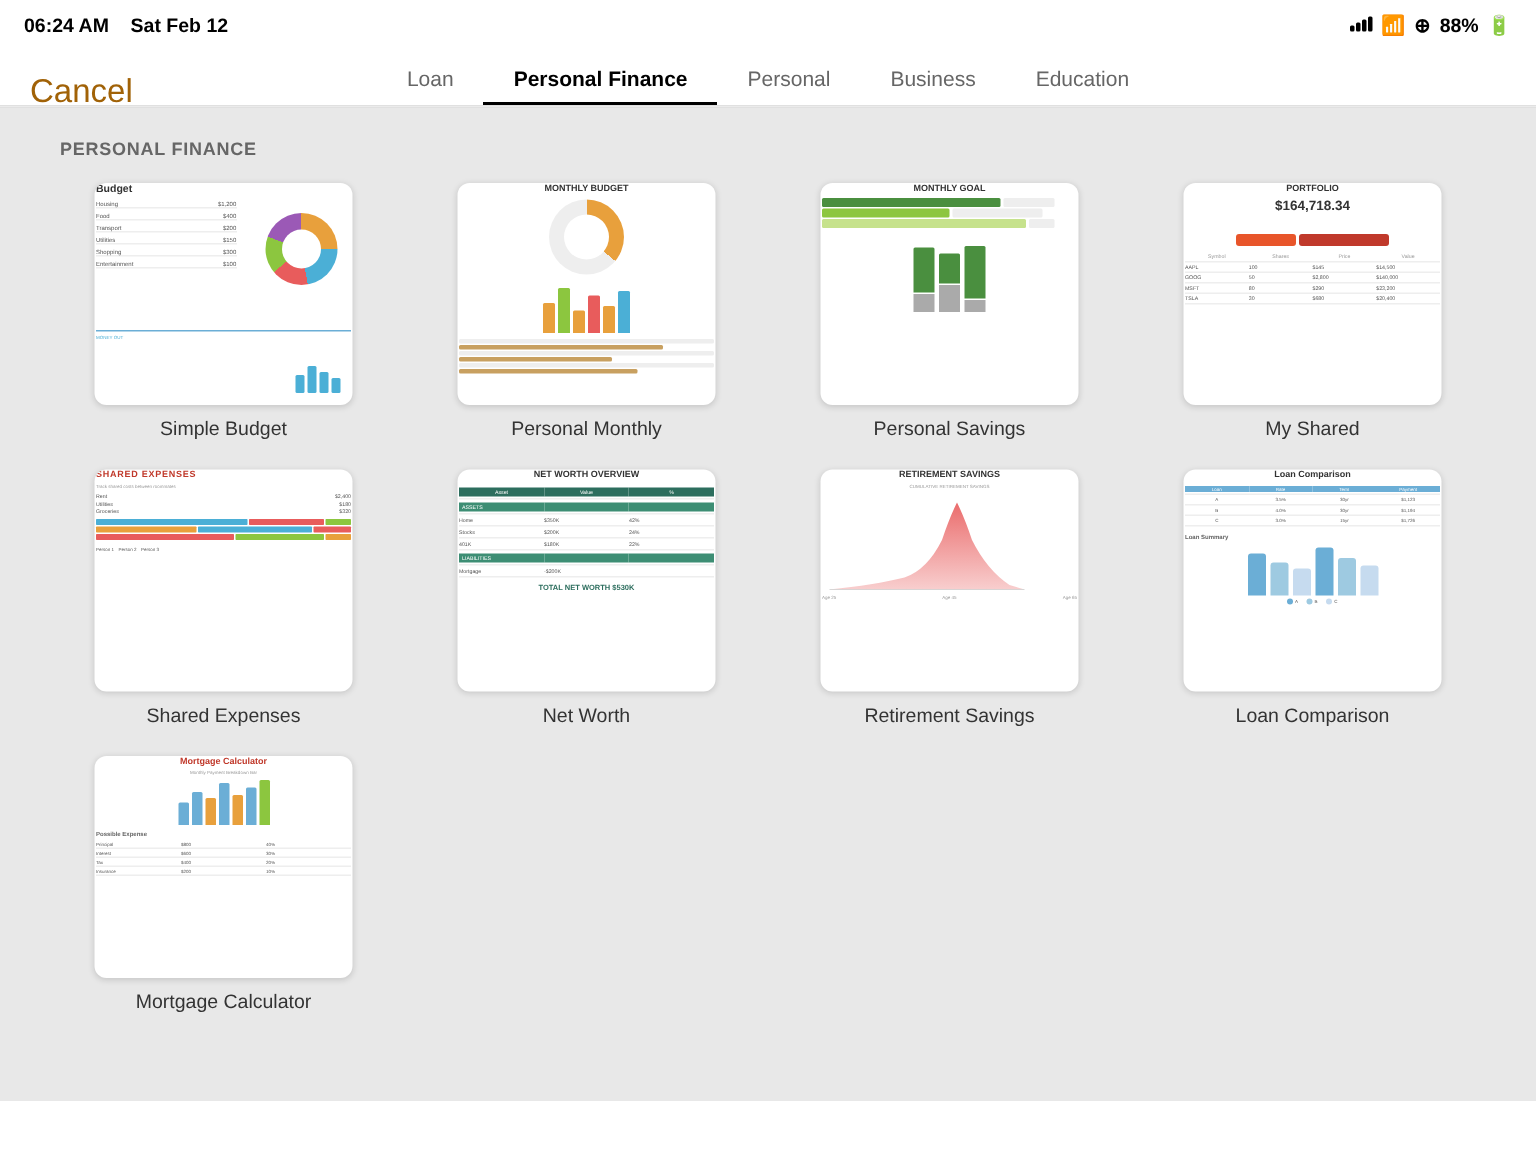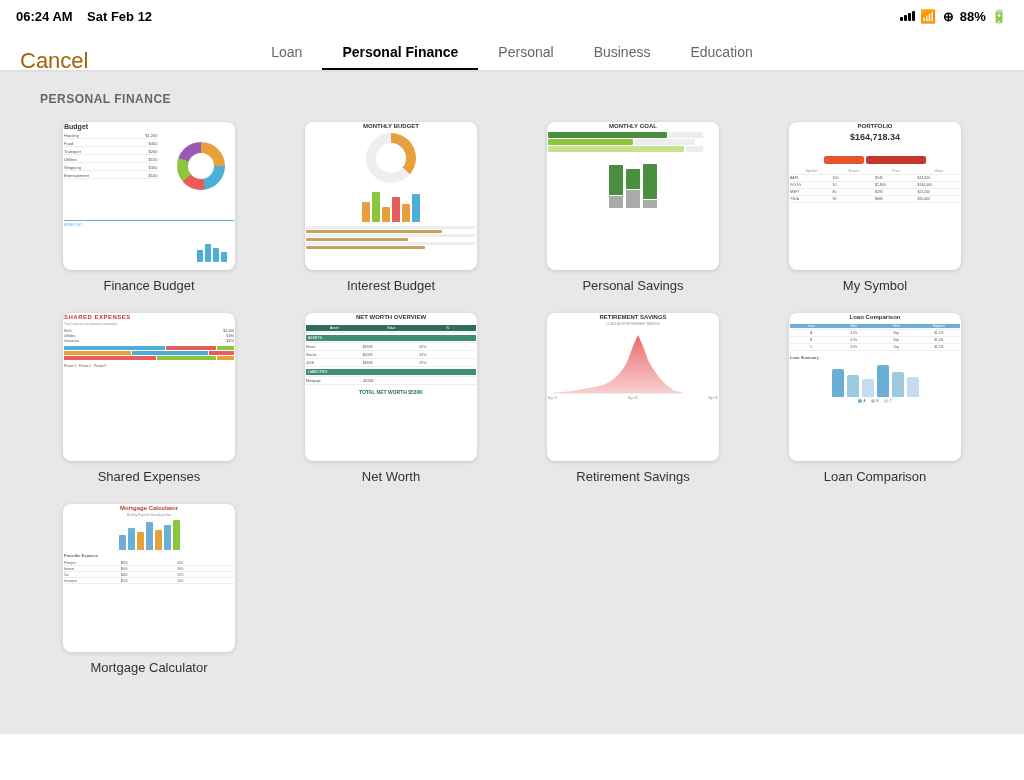--- a/index.html
+++ b/index.html
@@ -304,21 +304,21 @@
           <div class="sb-donut-hole"></div>
           <div style="margin-top: 40px; border-top: 0.5px solid #6baed6; padding-top: 2px; font-size:3px; color:#4bafd6;">MONEY OUT</div>
           <div class="sb-bars">
             <div class="sb-bar" style="height:12px;"></div>
             <div class="sb-bar" style="height:18px;"></div>
             <div class="sb-bar" style="height:14px;"></div>
             <div class="sb-bar" style="height:10px;"></div>
           </div>
         </div>
       </div>
-      <div class="template-label">Finance Budget</div>
+      <div class="template-label">Simple Budget</div>
     </div>
 
     <div class="template-item">
       <div class="template-thumb">
         <div class="thumb-inner">
           <div class="pb-title">MONTHLY BUDGET</div>
           <div class="pb-ring">
             <div class="pb-ring-hole"></div>
           </div>
           <div class="pb-bars-row">
@@ -332,21 +332,21 @@
           <div class="pb-lines" style="margin-top:4px;">
             <div class="pb-line" style="width:100%;"></div>
             <div class="pb-line dark" style="width:80%;"></div>
             <div class="pb-line" style="width:100%;"></div>
             <div class="pb-line dark" style="width:60%;"></div>
             <div class="pb-line" style="width:100%;"></div>
             <div class="pb-line dark" style="width:70%;"></div>
           </div>
         </div>
       </div>
-      <div class="template-label">Interest Budget</div>
+      <div class="template-label">Personal Monthly</div>
     </div>
 
     <div class="template-item">
       <div class="template-thumb">
         <div class="thumb-inner">
           <div class="ps-title">MONTHLY GOAL</div>
           <div style="margin-bottom:4px;">
             <div style="display:flex; gap:2px; margin-bottom:1px;">
               <div style="height:6px; width:70%; background:#4a8f3f; border-radius:1px;"></div>
               <div style="height:6px; width:20%; background:#eee; border-radius:1px;"></div>
@@ -415,21 +415,21 @@
               </div>
             <div class="ms-tr">
                 <div class="ms-td">TSLA</div>
                 <div class="ms-td">30</div>
                 <div class="ms-td">$680</div>
                 <div class="ms-td">$20,400</div>
               </div>
           </div>
         </div>
       </div>
-      <div class="template-label">My Symbol</div>
+      <div class="template-label">My Shared</div>
     </div>
 
     <div class="template-item">
       <div class="template-thumb">
         <div class="thumb-inner">
           <div class="se-title">SHARED EXPENSES</div>
           <div style="font-size:3px;color:#999;margin-bottom:3px;">Track shared costs between roommates</div>
           <div class="se-row">
               <span>Rent</span>
               <span>$2,400</span>

